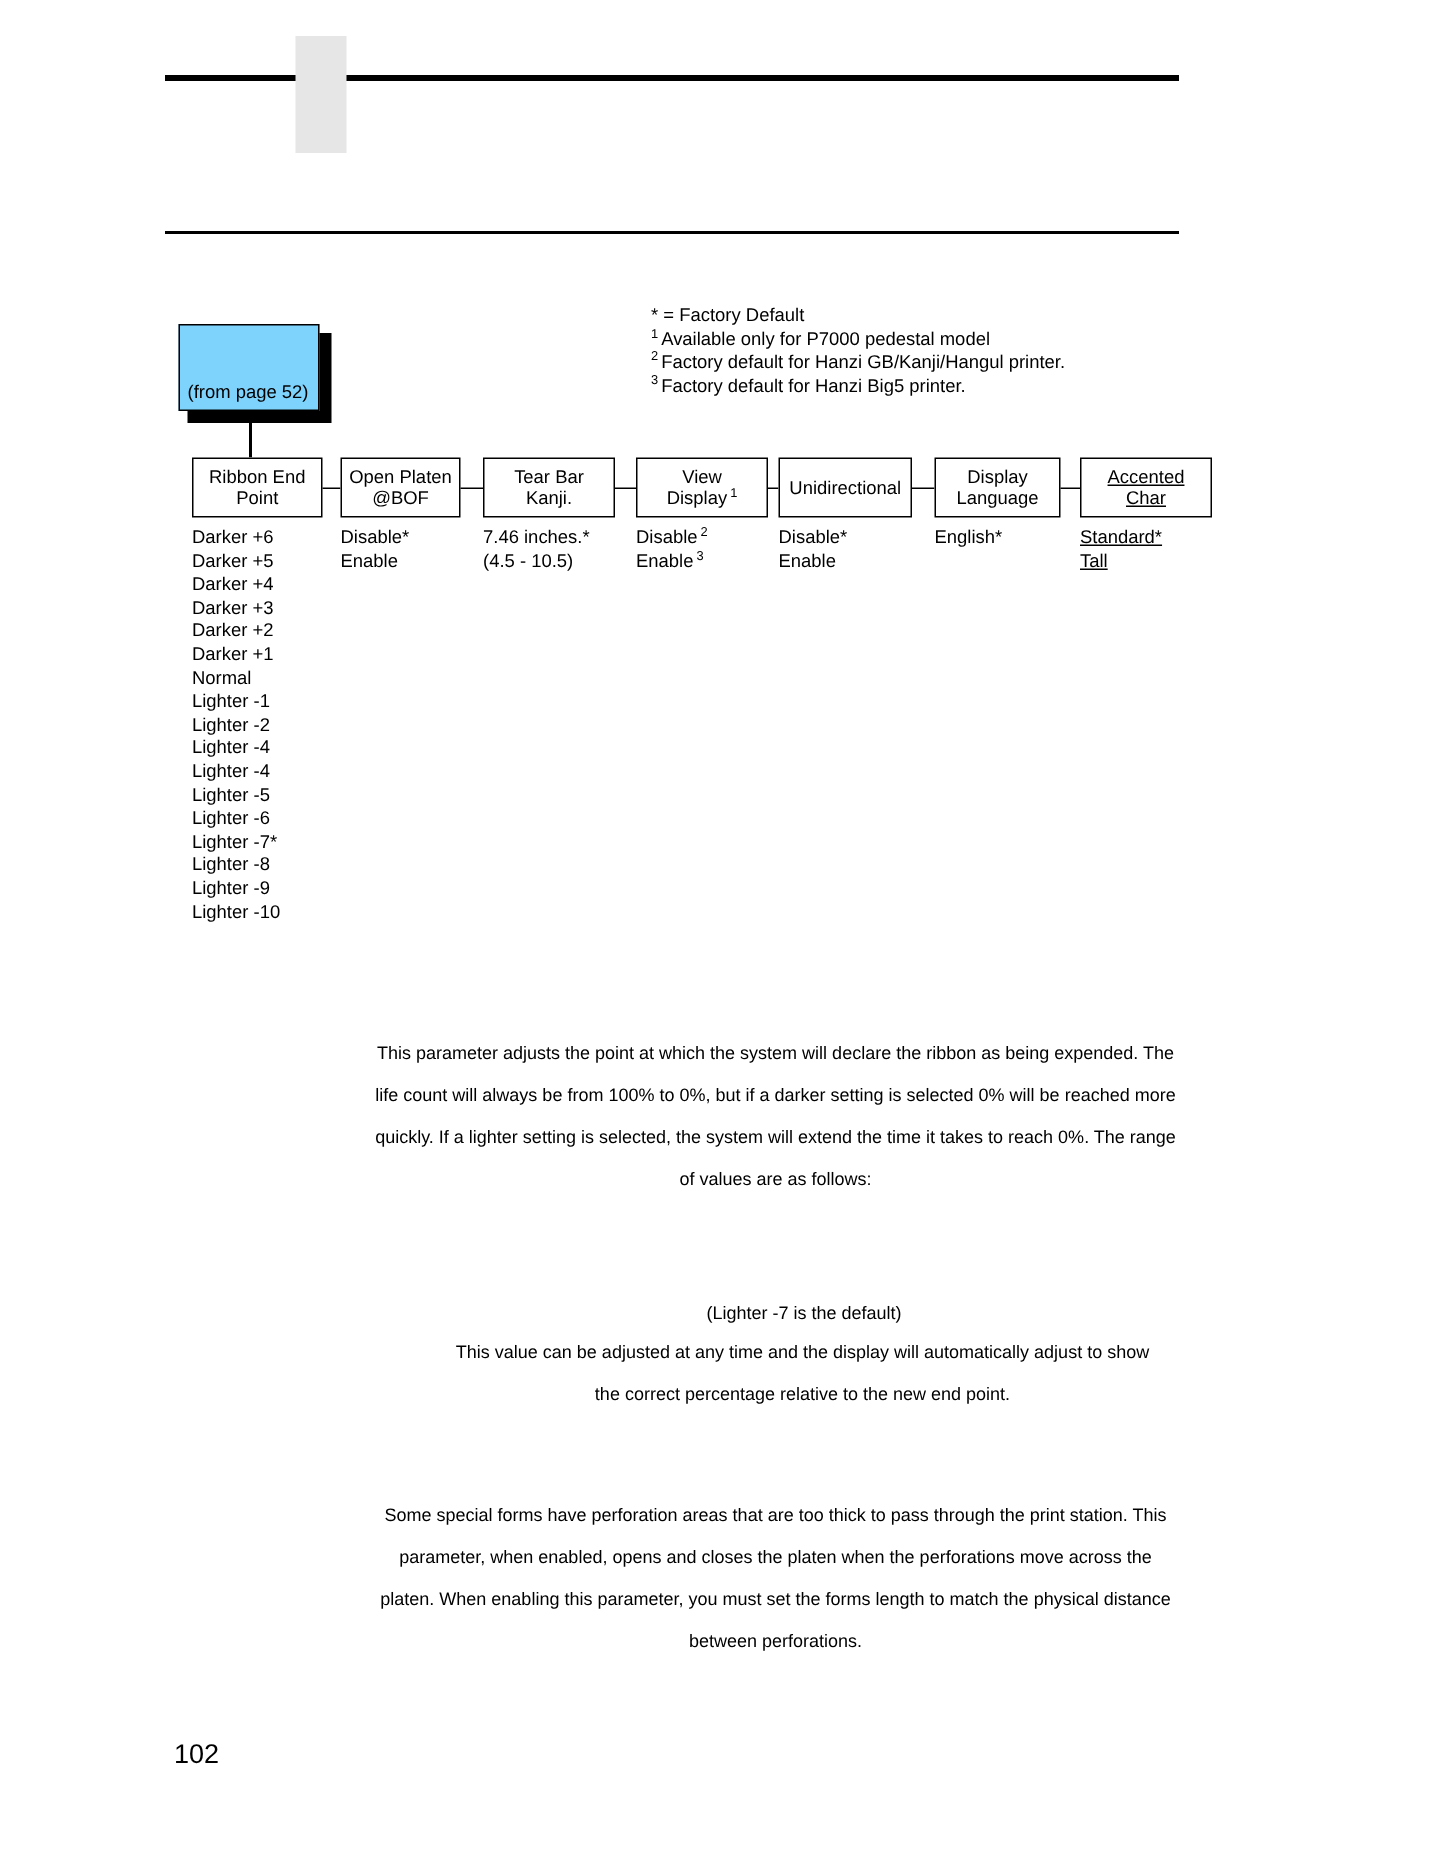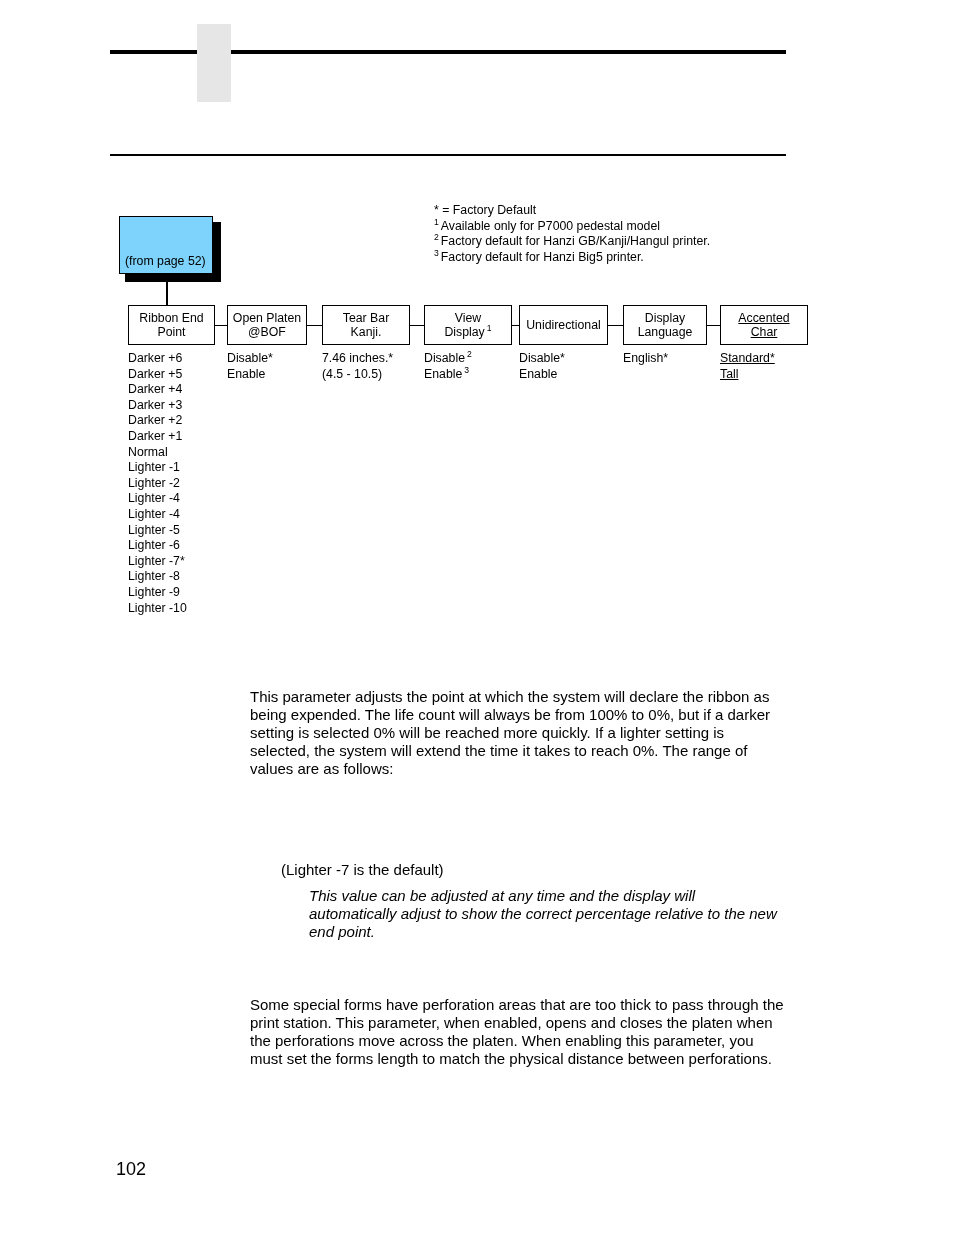--- a/index.html
+++ b/index.html
@@ -160,27 +160,27 @@
   .chart-values sup {
     font-size: 8.6px;
     vertical-align: super;
     line-height: 0;
     margin-left: 2px;
   }
 
   
   .body-para {
     position: absolute;
-    font-size: 15px;
-    line-height: 18px;
-    text-align: left;
+    font-size: 12px;
+    line-height: 28px;
+    text-align: center;
   }
   #para-ribbon      { left: 250px; top: 688px; width: 534px; }
   #para-default     { left: 281px; top: 861px; width: 510px; }
-  #para-adjust      { left: 309px; top: 887px; width: 476px; font-style: italic; }
+  #para-adjust      { left: 297px; top: 887px; width: 476px; }
   #para-perforation { left: 250px; top: 996px; width: 534px; }
 
   
   #page-number {
     position: absolute;
     left: 116px;
     top: 1159px;
     font-size: 18px;
   }
 </style>

